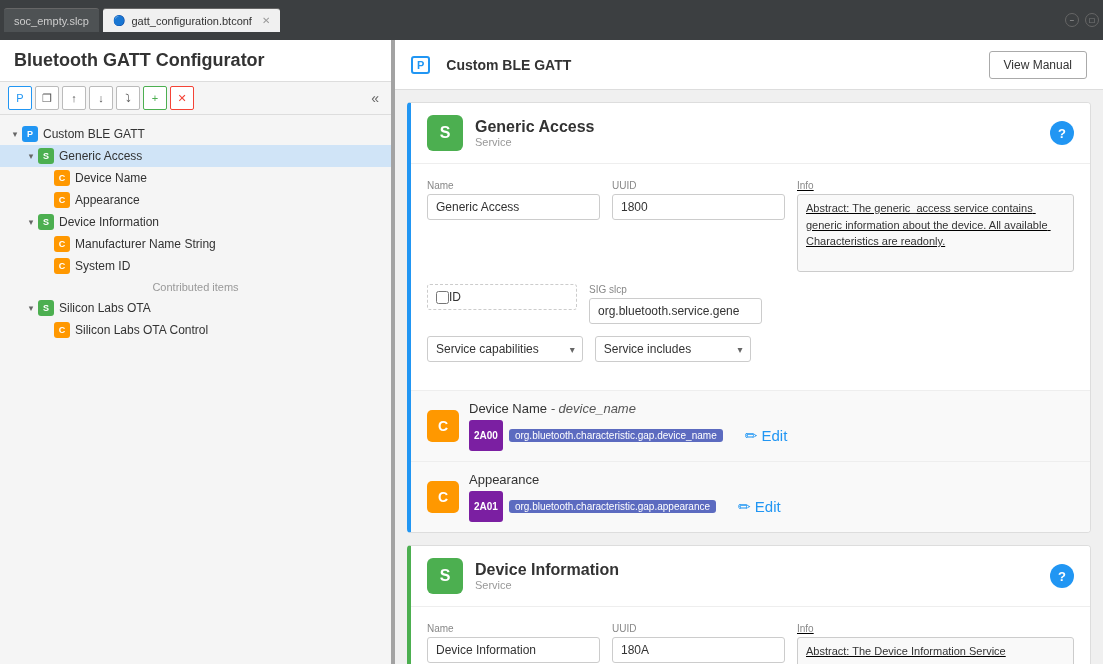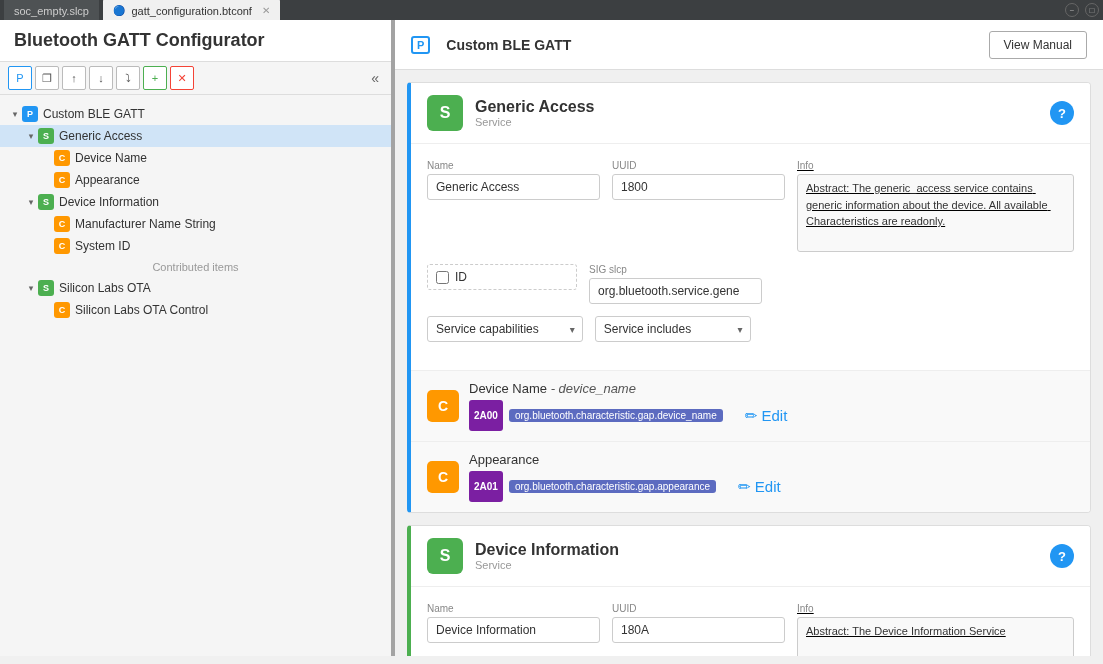--- a/index.html
+++ b/index.html
@@ -3,21 +3,21 @@
   <meta charset="utf-8">
   <style>
     * { box-sizing: border-box; margin: 0; padding: 0; font-family: 'Segoe UI', Arial, sans-serif; }
     body { background: #f0f0f0; font-size: 12px; overflow: hidden; }
 
     
     .tab-bar {
       display: flex;
       align-items: center;
       background: #3c3f41;
-      height: 20px;
+      height: 40px;
       padding: 8px 4px;
       gap: 4px;
     }
     .tab {
       display: flex;
       align-items: center;
       gap: 6px;
       padding: 0 10px;
       height: 24px;
       background: #4e5254;
@@ -274,21 +274,21 @@
       flex: 1;
     }
 
     
     .checkbox-field {
       display: flex;
       align-items: center;
       border: 1px dashed #ccc;
       border-radius: 3px;
       padding: 5px 8px;
-      gap: 6px;
+      gap: 0;
       font-size: 12px;
       color: #333;
     }
     .checkbox-field input[type="checkbox"] { margin: 0; }
 
     
     .select-field {
       border: 1px solid #ccc;
       border-radius: 3px;
       padding: 5px 8px;

